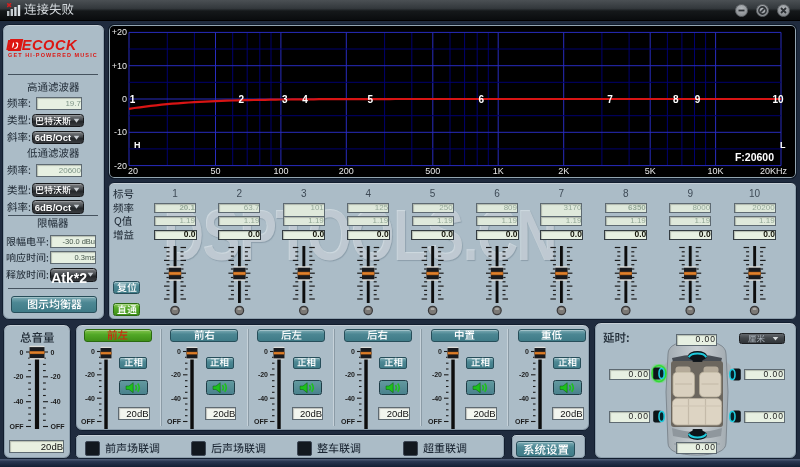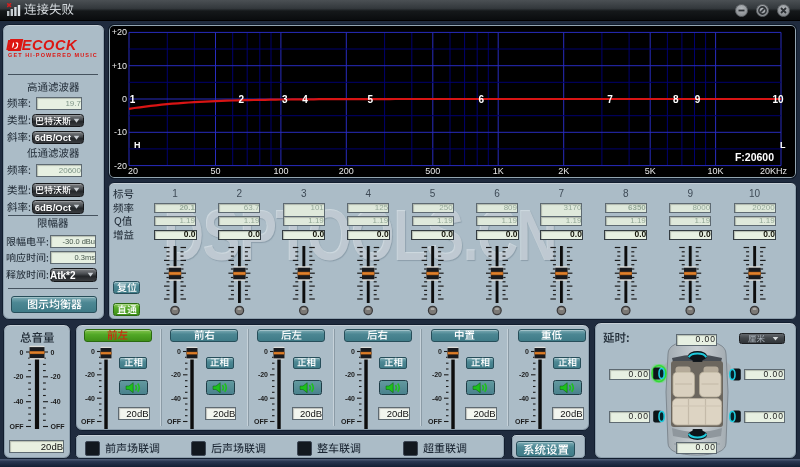--- a/index.html
+++ b/index.html
@@ -253,21 +253,21 @@
 <svg class="ct" style="left:6.1px;top:268.0px;" width="44.4" height="13.0" viewBox="0 0 555 162">
     <g fill="#242f3a" transform="translate(0,128.8) scale(1,-1)">
       <use href="#gn91ca" x="0"></use>
       <use href="#gn653e" x="125"></use>
       <use href="#gn65f6" x="250"></use>
       <use href="#gn95f4" x="375"></use>
       <use href="#gn003a" x="500"></use>
     </g>
   </svg>
 <div class="drop" style="left:50px;top:268px;width:47px;height:13.5px"></div>
-<div style="position:absolute;left:50px;top:269.8px;width:37px;text-align:left;font-size:10px;font-weight:bold;color:#fff">Atk*2</div>
+<div style="position:absolute;left:50px;top:269.8px;width:37px;text-align:right;font-size:14px;font-weight:bold;color:#fff">Atk*2</div>
 <svg class="ct" style="left:87px;top:272px" width="7" height="5.5" viewBox="0 0 8 6">
     <path d="M0.8 0.8 L4 5.2 L7.2 0.8 Z" fill="#c8cdd2"></path>
   </svg>
 <div style="position:absolute;left:8px;top:288px;width:90px;height:1px;background:#45525e"></div>
 <div class="teal" style="left:11px;top:295.5px;width:86px;height:17px;border-radius:3px"></div>
 <svg class="ct" style="left:26.5px;top:297.4px;" width="56.5" height="14.3" viewBox="0 0 642 163">
     <g fill="#ffffff" transform="translate(0,128.8) scale(1,-1)">
       <use href="#gb56fe" x="0"></use>
       <use href="#gb793a" x="125"></use>
       <use href="#gb5747" x="250"></use>

